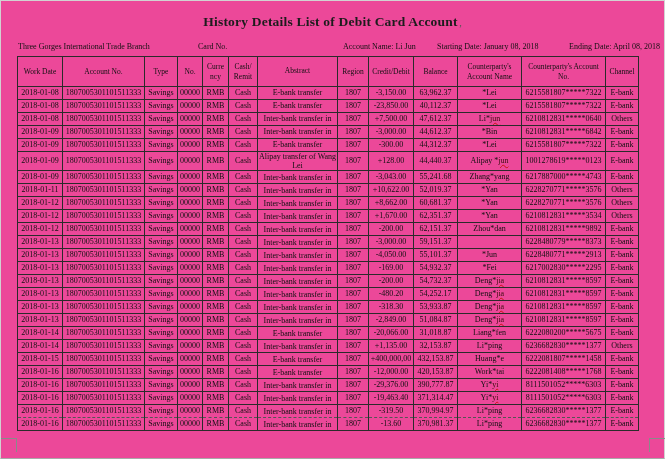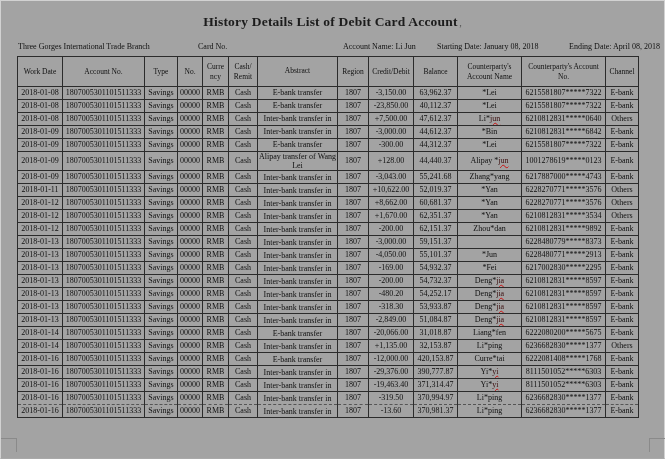--- a/index.html
+++ b/index.html
@@ -3,21 +3,21 @@
 <meta charset="utf-8">
 <style>
   html,body{margin:0;padding:0;}
   body{
     width:665px;height:464px;background:#ffffff;overflow:hidden;
     font-family:"Liberation Serif","DejaVu Serif",serif;color:#111;
     position:relative;
   }
   .page{
     position:absolute;left:0;top:0;width:663px;height:457px;
-    border:1px solid #d2d2d2;border-bottom:1px solid #a9a9a9;background:#a3a3a3;
+    border:1px solid #d2d2d2;border-bottom:1px solid #a9a9a9;background:#ec4899;
   }
   .title{
     position:absolute;top:13px;left:0;width:100%;text-align:center;
     font-size:13.5px;font-weight:bold;color:#1c1c1c;letter-spacing:.2px;white-space:nowrap;
   }
   .title::after{content:"\2009,";color:#555;font-size:8px;}
   .meta span{position:absolute;top:41px;font-size:8px;font-weight:normal;white-space:nowrap;color:#111;}
   .m-branch{left:17px;} .m-card{left:197px;} .m-acct{left:342px;} .m-start{left:436px;} .m-end{left:568px;}
 
   table{
@@ -398,31 +398,46 @@
           <td class="c-cash_remit">Cash</td>
           <td class="c-abstract">Inter-bank transfer in</td>
           <td class="c-region">1807</td>
           <td class="c-credit_debit">+1,135.00</td>
           <td class="c-balance">32,153.87</td>
           <td class="c-cp_name">Li*ping</td>
           <td class="c-cp_account">6236682830*****1377</td>
           <td class="c-channel">Others</td>
         </tr>
         <tr>
+          <td class="c-work_date">2018-01-15</td>
+          <td class="c-account_no">1807005301101511333</td>
+          <td class="c-type">Savings</td>
+          <td class="c-no">00000</td>
+          <td class="c-currency">RMB</td>
+          <td class="c-cash_remit">Cash</td>
+          <td class="c-abstract">E-bank transfer</td>
+          <td class="c-region">1807</td>
+          <td class="c-credit_debit">+400,000,00</td>
+          <td class="c-balance">432,153.87</td>
+          <td class="c-cp_name">Huang*e</td>
+          <td class="c-cp_account">6222081807*****1458</td>
+          <td class="c-channel">E-bank</td>
+        </tr>
+        <tr>
           <td class="c-work_date">2018-01-16</td>
           <td class="c-account_no">1807005301101511333</td>
           <td class="c-type">Savings</td>
           <td class="c-no">00000</td>
           <td class="c-currency">RMB</td>
           <td class="c-cash_remit">Cash</td>
           <td class="c-abstract">E-bank transfer</td>
           <td class="c-region">1807</td>
           <td class="c-credit_debit">-12,000.00</td>
           <td class="c-balance">420,153.87</td>
-          <td class="c-cp_name">Curre*tai</td>
+          <td class="c-cp_name">Work*tai</td>
           <td class="c-cp_account">6222081408*****1768</td>
           <td class="c-channel">E-bank</td>
         </tr>
         <tr>
           <td class="c-work_date">2018-01-16</td>
           <td class="c-account_no">1807005301101511333</td>
           <td class="c-type">Savings</td>
           <td class="c-no">00000</td>
           <td class="c-currency">RMB</td>
           <td class="c-cash_remit">Cash</td>

